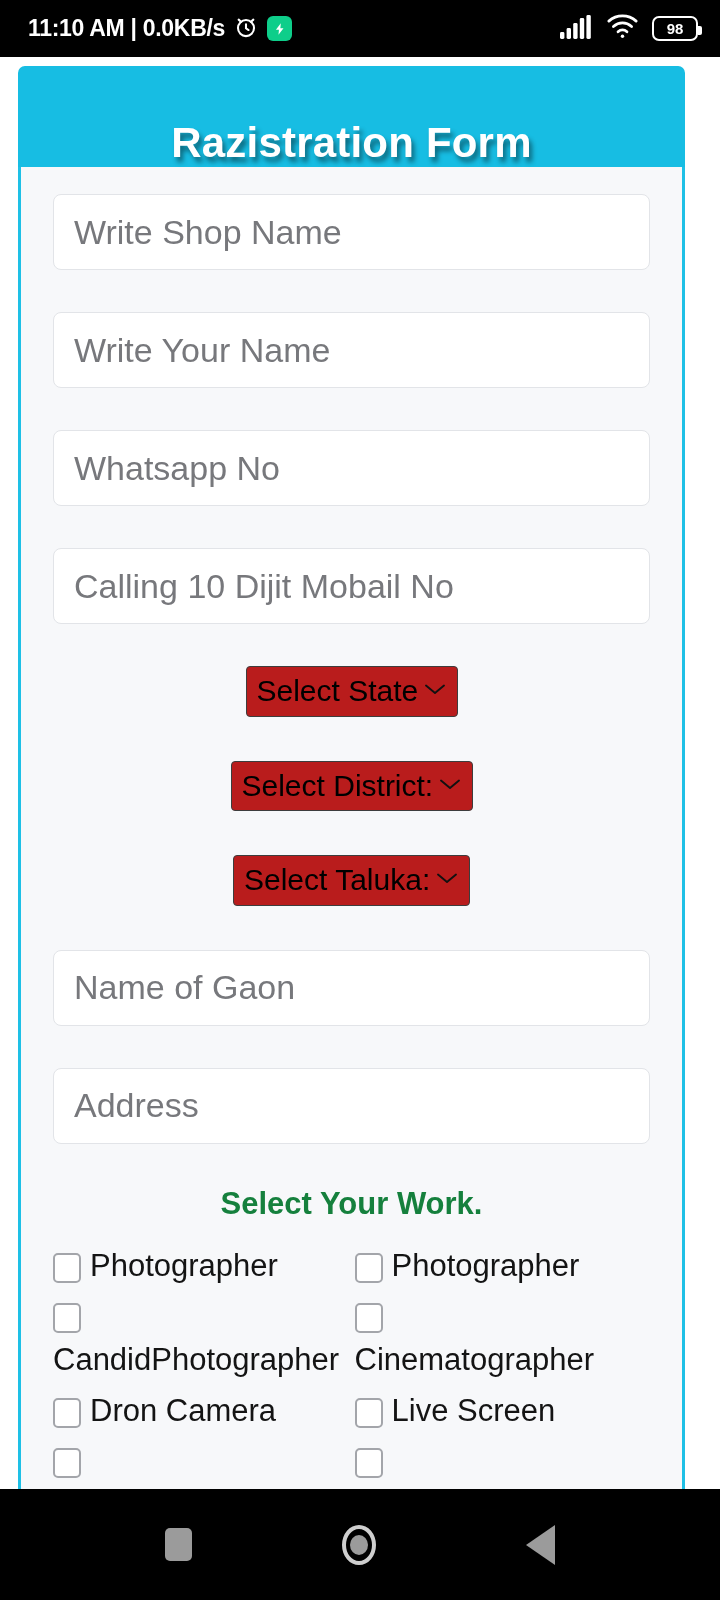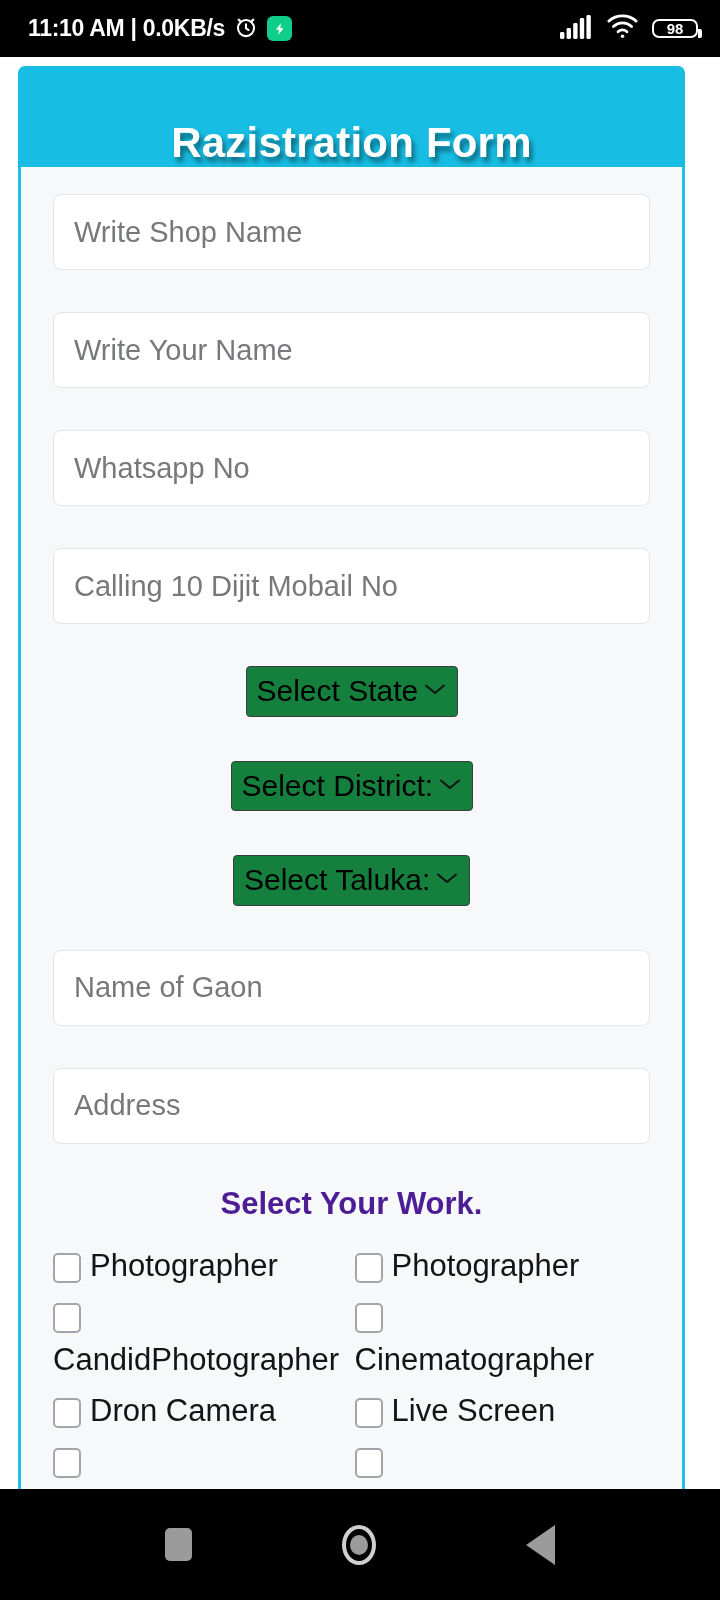--- a/index.html
+++ b/index.html
@@ -45,21 +45,21 @@
     align-items: center;
     justify-content: center;
   }
   .sb-right {
     display: flex;
     align-items: center;
     gap: 13px;
   }
   .battery {
     position: relative;
-    width: 46px; height: 19px;
+    width: 46px; height: 25px;
     border: 2.5px solid #ffffff;
     border-radius: 7px;
     display: flex;
     align-items: center;
     justify-content: center;
   }
   .battery:after {
     content: "";
     position: absolute;
     right: -6px; top: 8px;
@@ -118,58 +118,58 @@
   }
 
   .text-field {
     width: 100%;
     height: 76px;
     background: #ffffff;
     border: 1px solid #e2e4e8;
     border-radius: 8px;
     padding: 0 20px;
     font-family: "Liberation Sans", sans-serif;
-    font-size: 29px;
+    font-size: 34px;
     color: #3c4043;
     margin-bottom: 42px;
     display: block;
   }
   .text-field::placeholder { color: #77787c; opacity: 1; }
 
   .select-row {
     width: 100%;
     display: flex;
     justify-content: center;
     margin-bottom: 44px;
   }
   .native-select {
     appearance: none;
     -webkit-appearance: none;
-    background: #15803d;
+    background: #b91c1c;
     border: 1.5px solid #3d3d3d;
     border-radius: 4px;
     font-family: "Liberation Sans", sans-serif;
     font-size: 30px;
     color: #000000;
     padding: 7px 38px 7px 10px;
     line-height: 1.15;
     cursor: pointer;
   }
   .select-wrap { position: relative; display: inline-block; }
   .select-wrap .chev {
     position: absolute;
     right: 12px;
     top: 50%;
     transform: translateY(-50%);
     pointer-events: none;
   }
 
   #work-heading {
     text-align: center;
-    color: #4c1d95;
+    color: #15803d;
     font-size: 31px;
     font-weight: 700;
     margin: 16px 0 26px 0;
   }
 
   .cb-grid {
     display: grid;
     grid-template-columns: 1fr 1fr;
     column-gap: 6px;
   }

